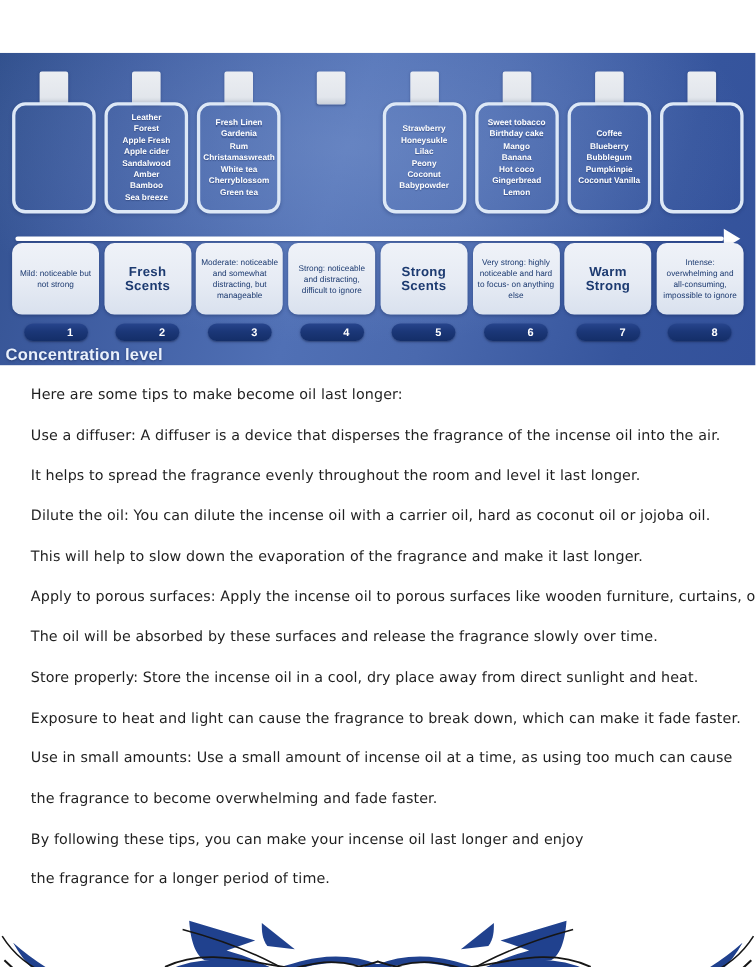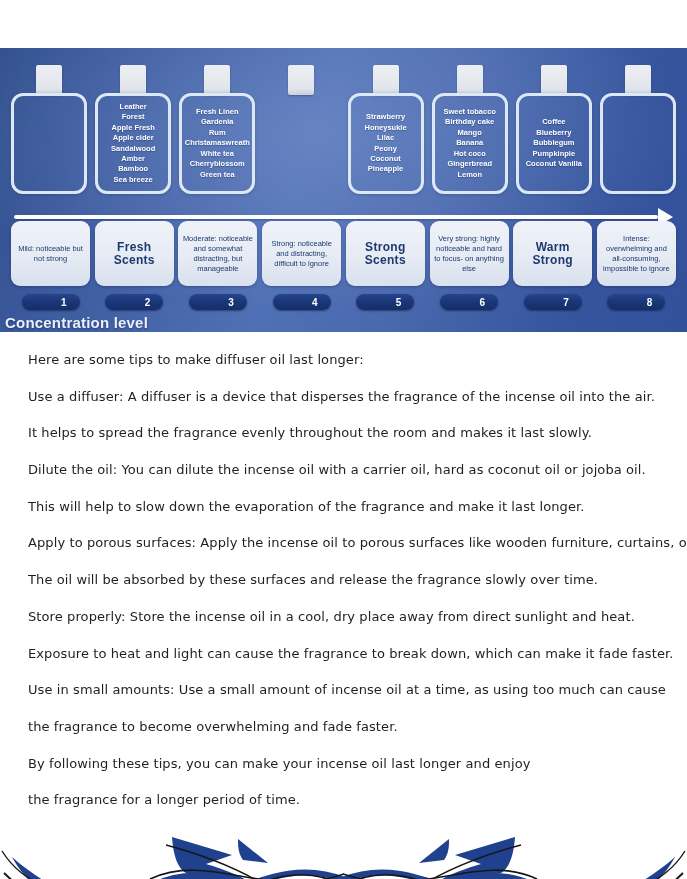--- a/index.html
+++ b/index.html
@@ -148,21 +148,21 @@
         </div>
         <div class="bottle-col">
           <div class="bottle-cap"></div>
           <div class="bottle-body">
             <div class="scent-list">
               <div>Strawberry</div>
               <div>Honeysukle</div>
               <div>Lilac</div>
               <div>Peony</div>
               <div>Coconut</div>
-              <div>Pineapple</div>
+              <div>Babypowder</div>
             </div>
           </div>
         </div>
         <div class="bottle-col">
           <div class="bottle-cap"></div>
           <div class="bottle-body">
             <div class="scent-list">
               <div>Sweet tobacco</div>
               <div>Birthday cake</div>
               <div>Mango</div>
@@ -232,23 +232,23 @@
         </div>
         <div class="pill-cell">
           <div class="level-number-badge">8</div>
         </div>
       </div>
 
     <div class="concentration-caption">Concentration level</div>
   </div>
 
   <div class="tips" id="tipsBlock">
-      <p class="tip-line">Here are some tips to make diffuser oil last longer:</p>
+      <p class="tip-line">Here are some tips to make become oil last longer:</p>
       <p class="tip-line">Use a diffuser: A diffuser is a device that disperses the fragrance of the incense oil into the air.</p>
-      <p class="tip-line">It helps to spread the fragrance evenly throughout the room and makes it last slowly.</p>
+      <p class="tip-line">It helps to spread the fragrance evenly throughout the room and level it last longer.</p>
       <p class="tip-line">Dilute the oil: You can dilute the incense oil with a carrier oil, hard as coconut oil or jojoba oil.</p>
       <p class="tip-line">This will help to slow down the evaporation of the fragrance and make it last longer.</p>
       <p class="tip-line">Apply to porous surfaces: Apply the incense oil to porous surfaces like wooden furniture, curtains, or carpets.</p>
       <p class="tip-line">The oil will be absorbed by these surfaces and release the fragrance slowly over time.</p>
       <p class="tip-line">Store properly: Store the incense oil in a cool, dry place away from direct sunlight and heat.</p>
       <p class="tip-line">Exposure to heat and light can cause the fragrance to break down, which can make it fade faster.</p>
       <p class="tip-line">Use in small amounts: Use a small amount of incense oil at a time, as using too much can cause</p>
       <p class="tip-line">the fragrance to become overwhelming and fade faster.</p>
       <p class="tip-line">By following these tips, you can make your incense oil last longer and enjoy</p>
       <p class="tip-line">the fragrance for a longer period of time.</p>

